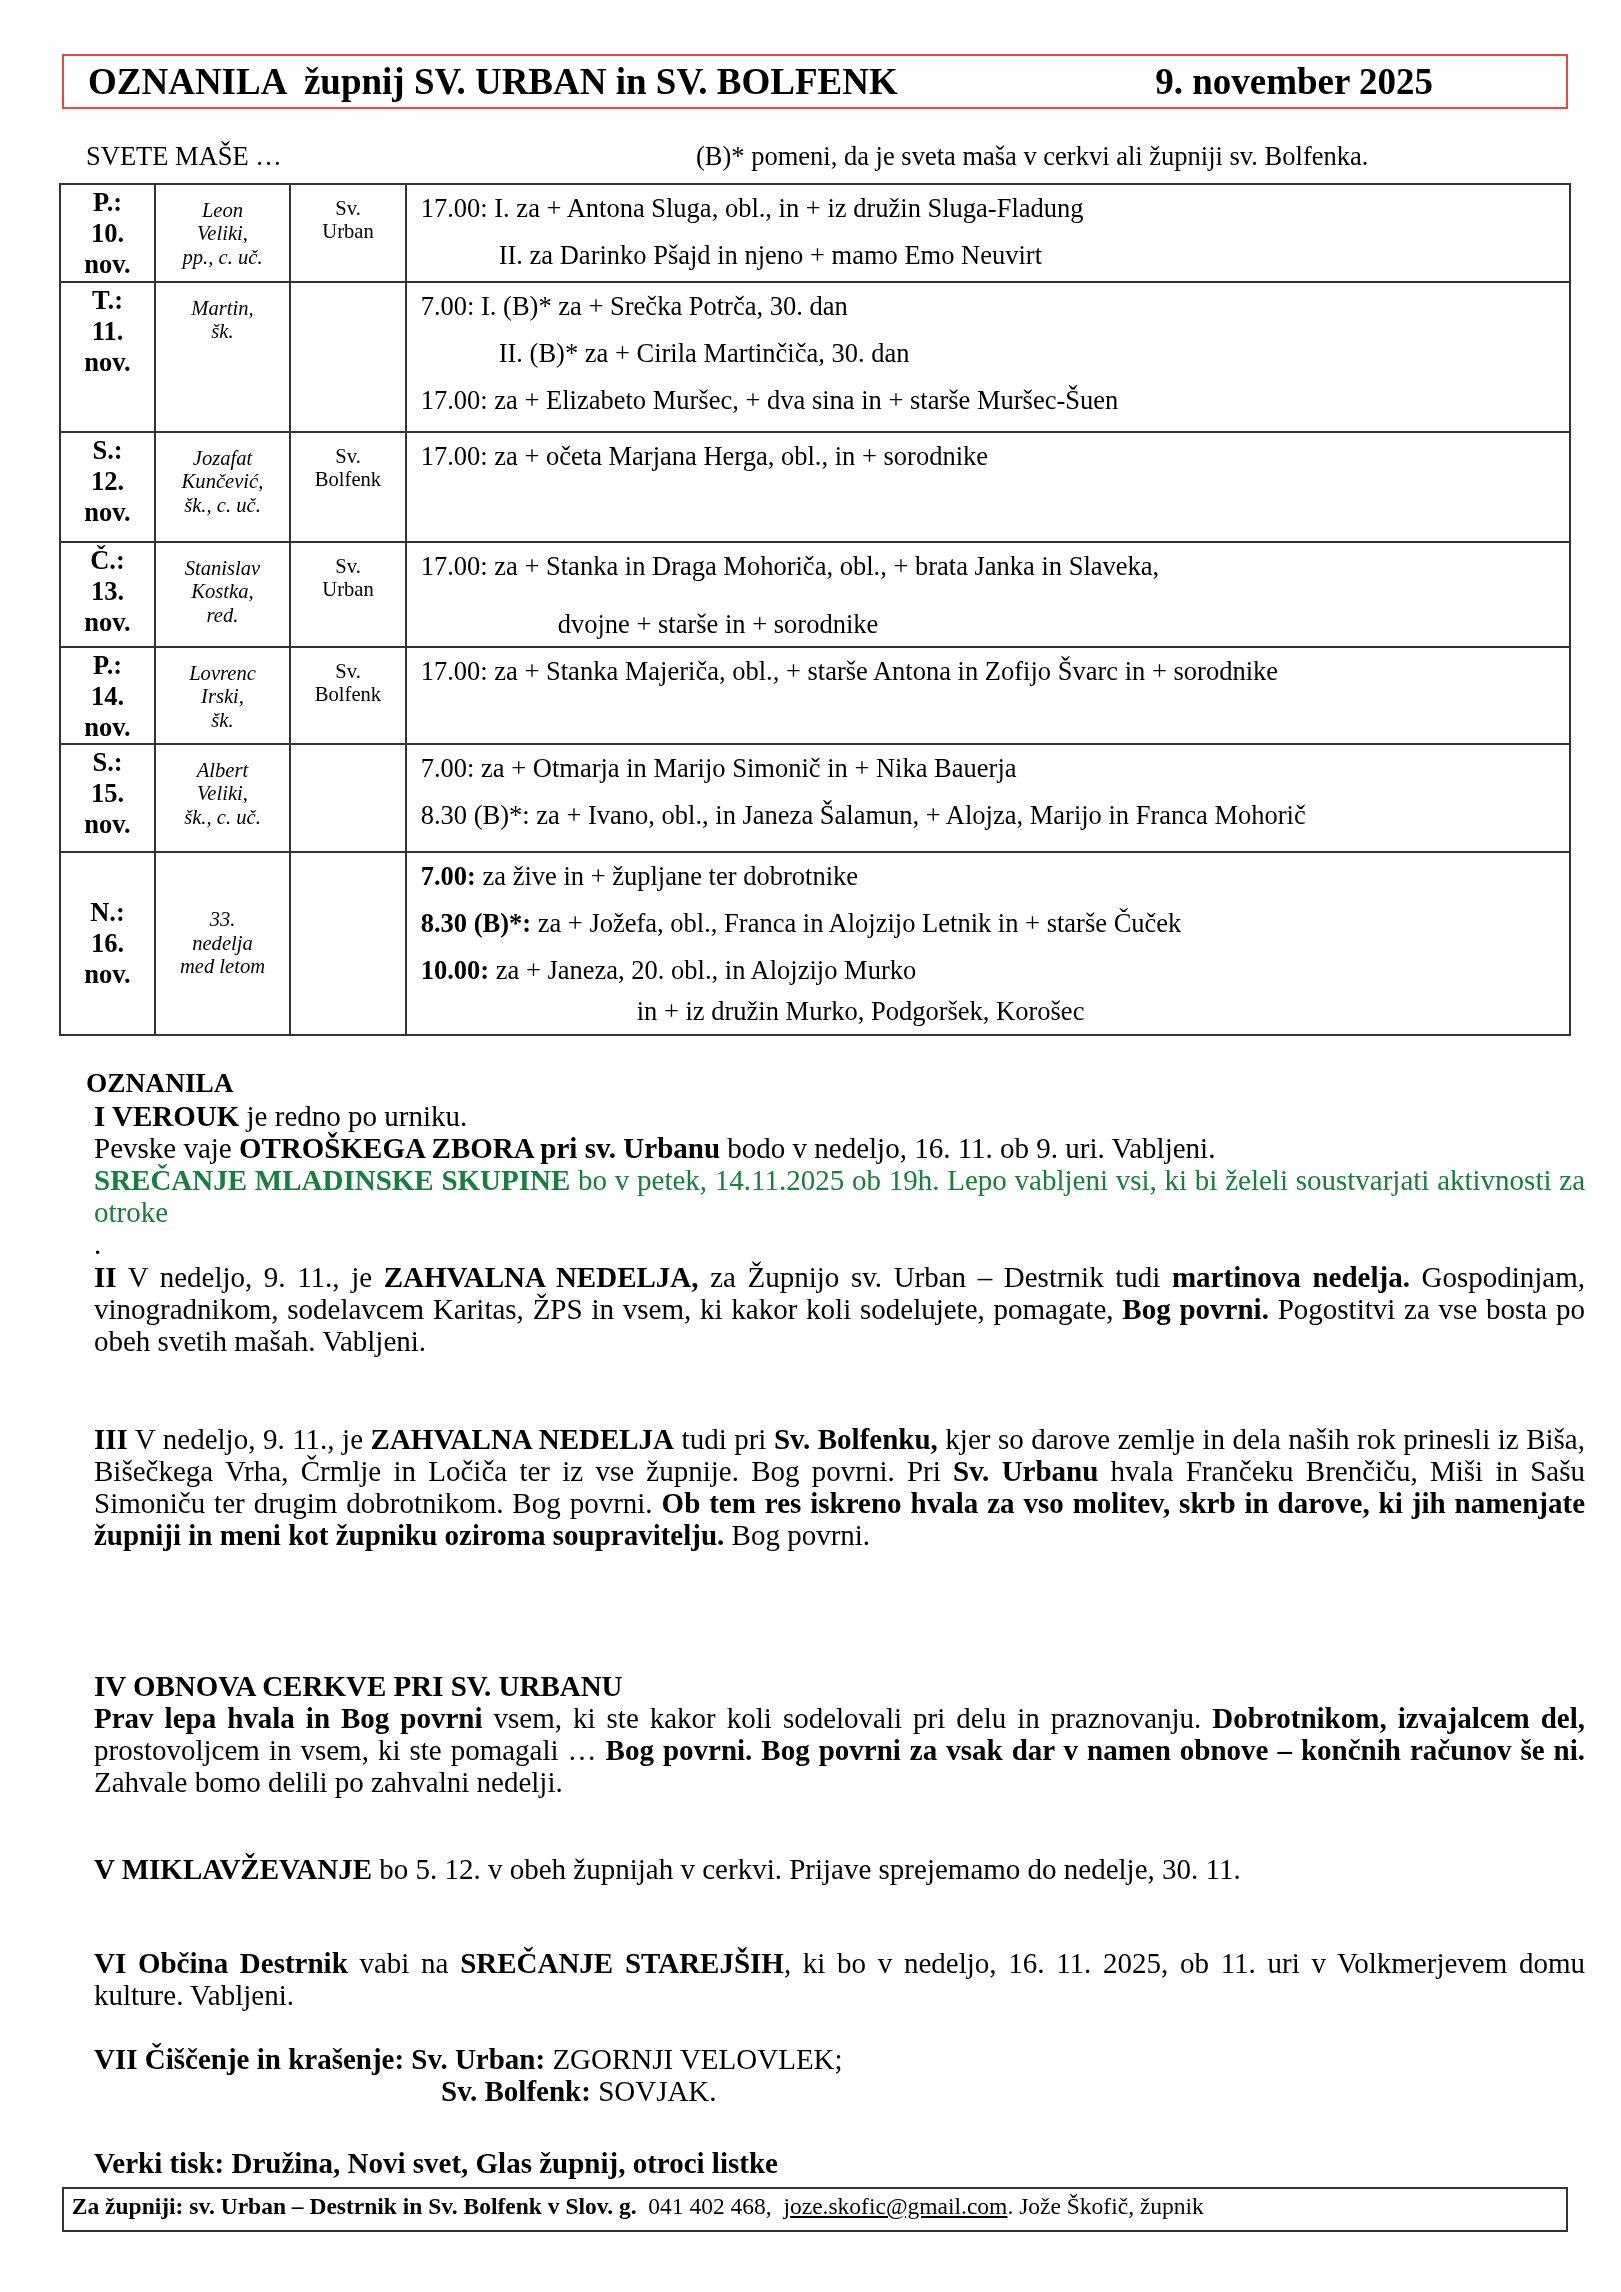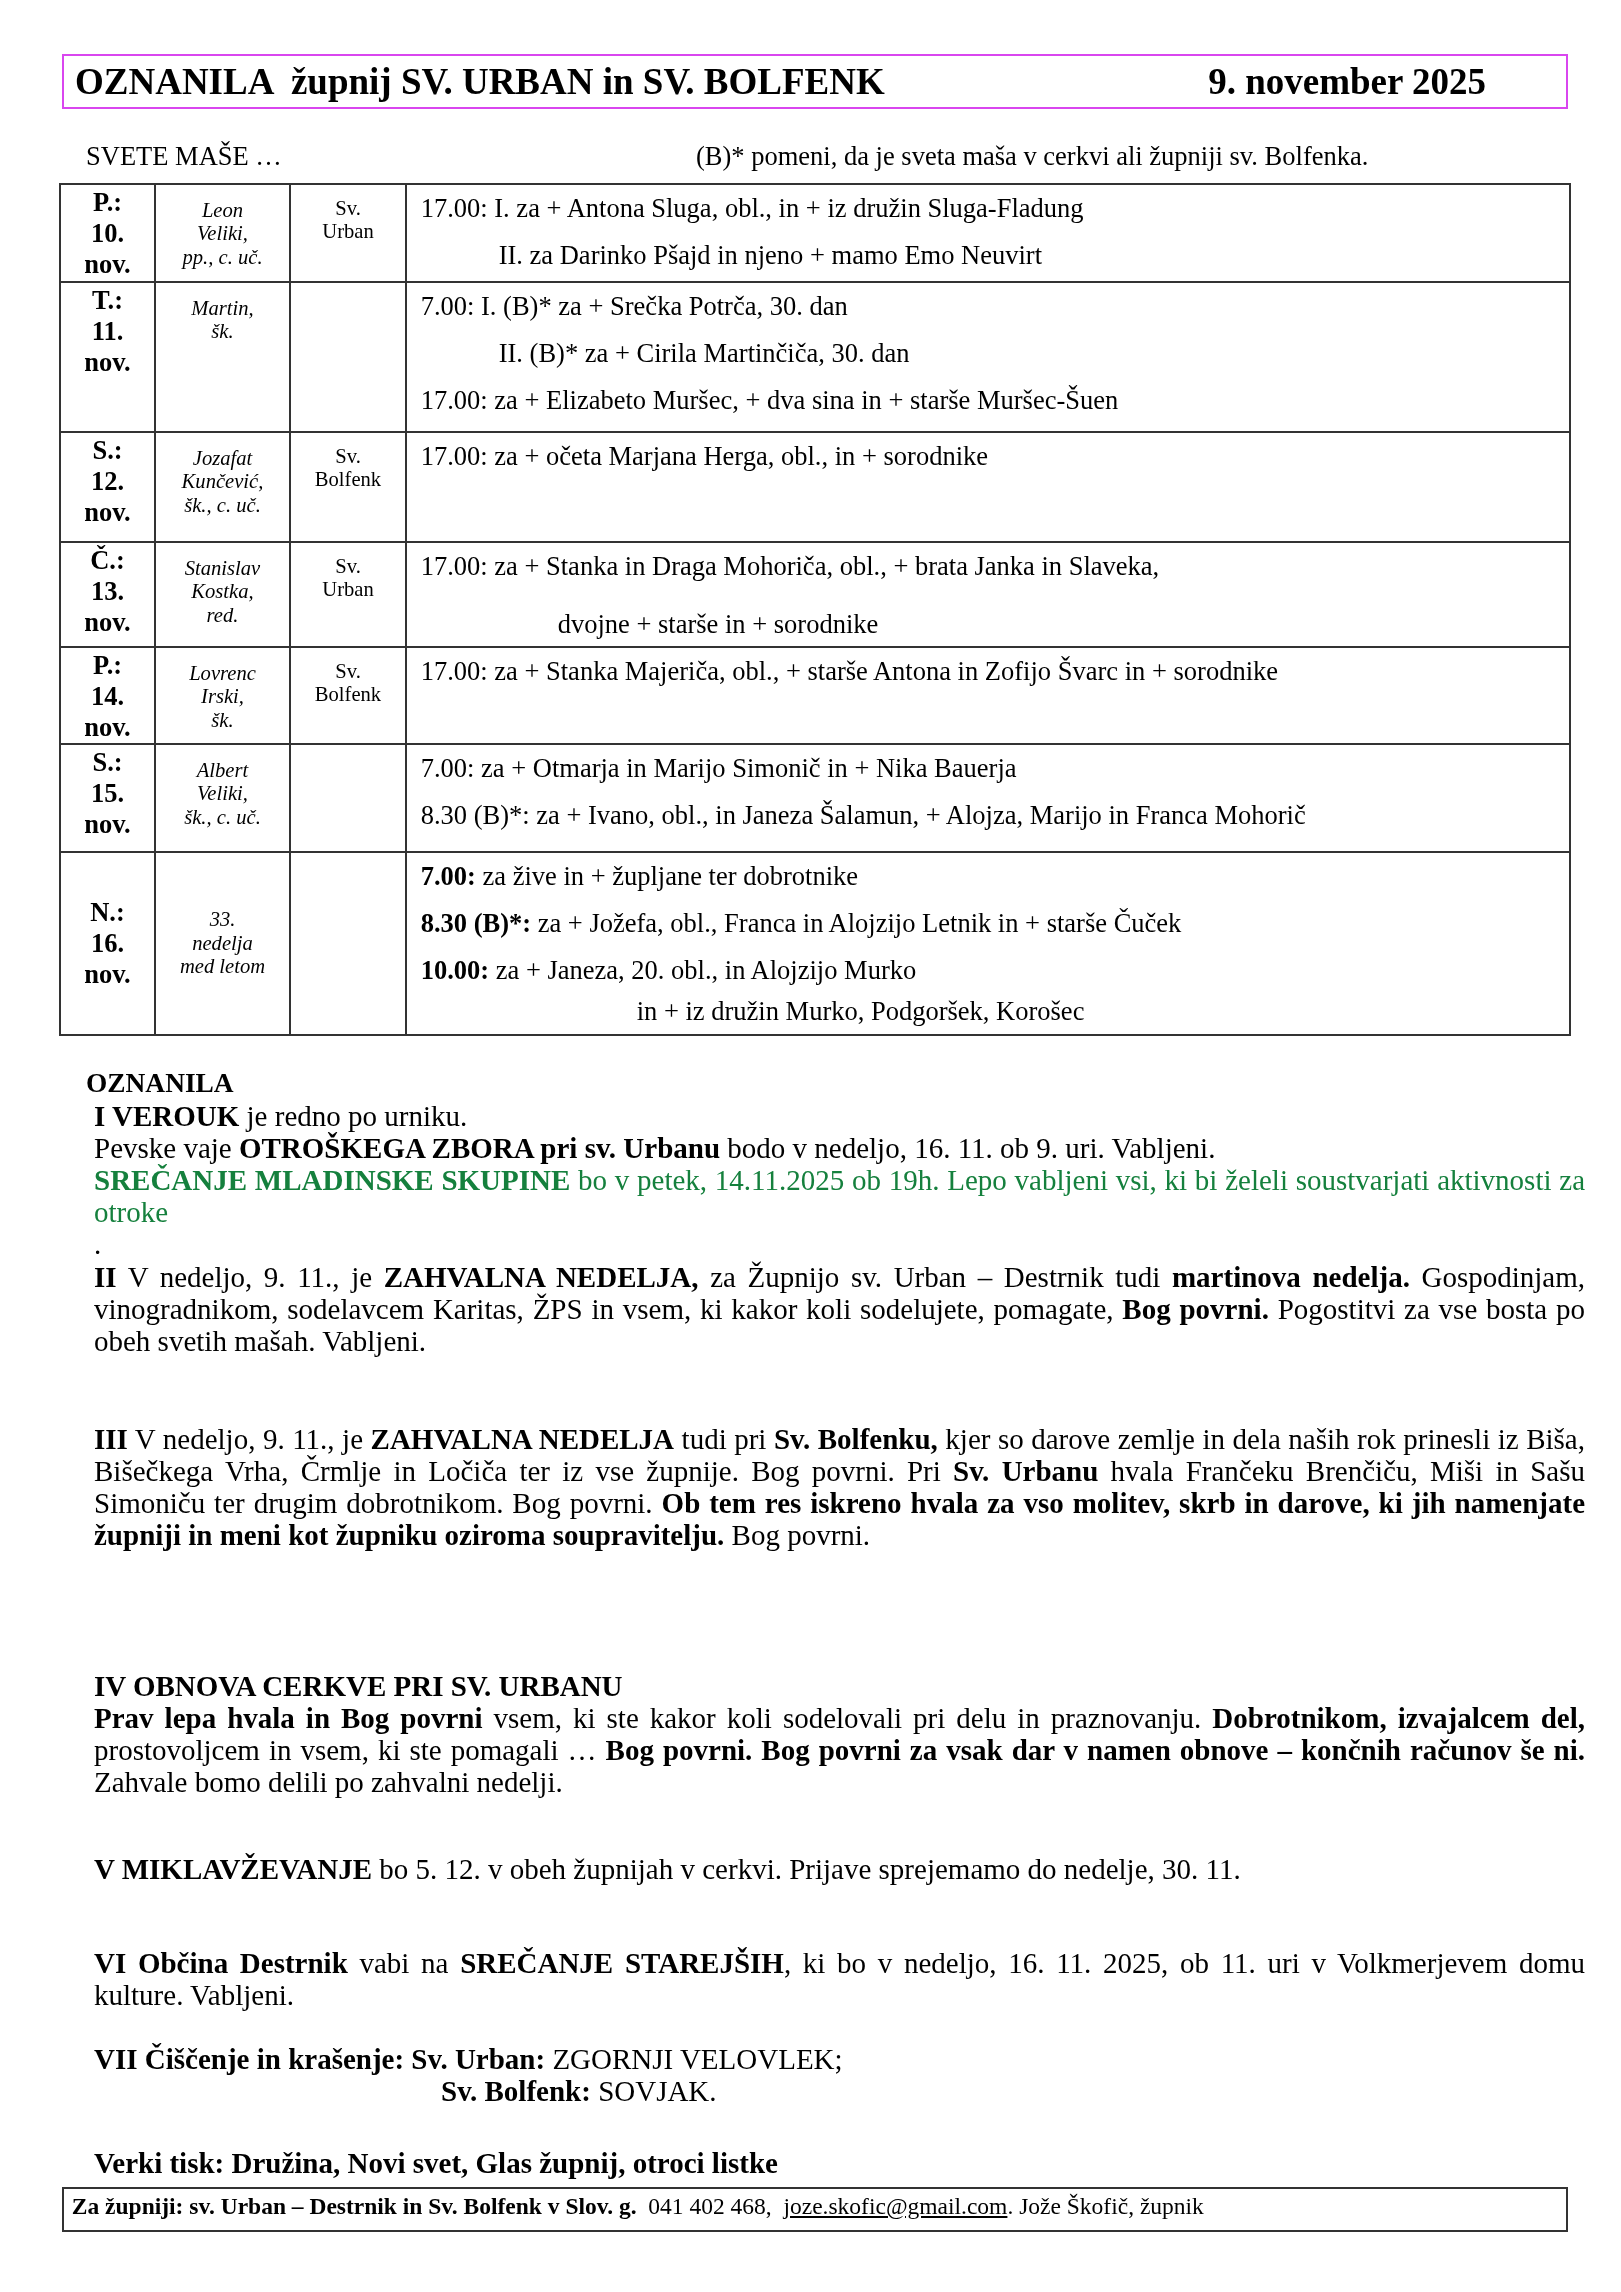--- a/index.html
+++ b/index.html
@@ -2,26 +2,26 @@
 <html><head>
   <meta charset="utf-8">
   <style>
     html, body { margin: 0; padding: 0; background: #ffffff; }
     body {
       width: 1621px; height: 2293px; position: relative; overflow: hidden;
       font-family: "Liberation Serif", "DejaVu Serif", serif; color: #000;
     }
     .title-box {
       position: absolute; left: 62px; top: 54px; width: 1506px; height: 55px;
-      border: 2px solid #d946ef; box-sizing: border-box;
-      display: flex; align-items: center; padding: 0 11px;
+      border: 2px solid #ef4444; box-sizing: border-box;
+      display: flex; align-items: center; padding: 0 24px;
       font-weight: bold; font-size: 37px;
     }
     .title-box .t { flex: 1; white-space: pre; }
-    .title-box .d { margin-right: 69px; }
+    .title-box .d { margin-right: 109px; }
     .subhead {
       position: absolute; top: 141px; font-size: 26.5px; white-space: nowrap;
     }
     .subhead.left { left: 86px; }
     .subhead.right { left: 696px; }
 
     table.sched {
       position: absolute; left: 59px; top: 183px; width: 1512px;
       border-collapse: collapse; table-layout: fixed;
     }

